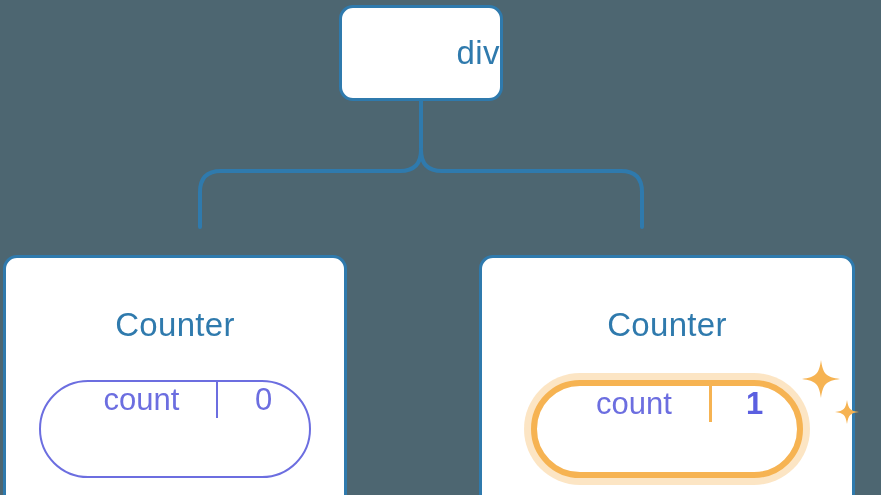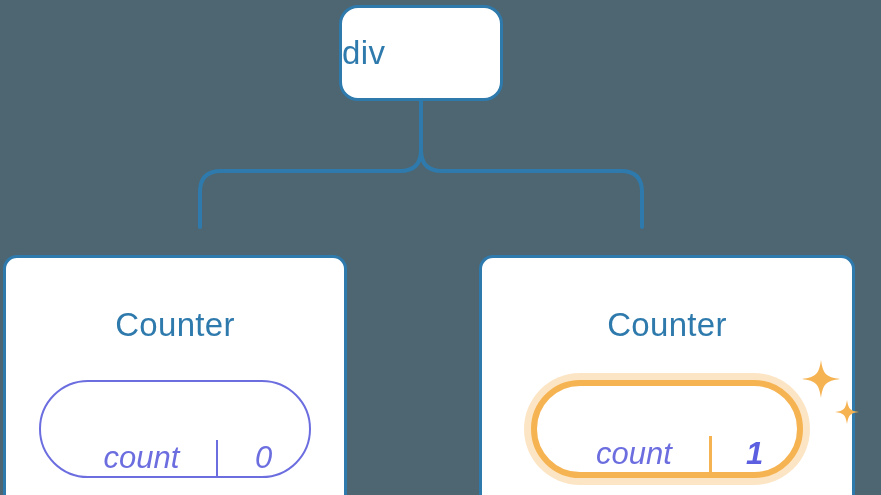--- a/index.html
+++ b/index.html
@@ -37,22 +37,21 @@
     box-sizing: border-box;
   }
 
   .node-root {
     left: 339px;
     top: 5px;
     width: 164px;
     height: 96px;
     display: flex;
     align-items: center;
-    justify-content: flex-start;
-    border-radius: 19px;
+    justify-content: flex-end;
   }
   .node-root .node-title {
     font-size: 33px;
     color: #2f7aad;
     letter-spacing: 0.4px;
   }
 
   .node-child {
     top: 227px;
     height: 268px;
@@ -79,25 +78,24 @@
     position: absolute;
     top: 122px;
     left: 0;
     right: 0;
     display: flex;
     justify-content: center;
   }
   .pill {
     position: relative;
     display: flex;
-    align-items: flex-end;
+    align-items: flex-start;
     box-sizing: border-box;
     border-radius: 999px;
     background: #ffffff;
-    font-style: italic;
   }
   .pill .pill-key,
   .pill .pill-val {
     display: flex;
     align-items: center;
     justify-content: center;
     box-sizing: border-box;
   }
 
   

